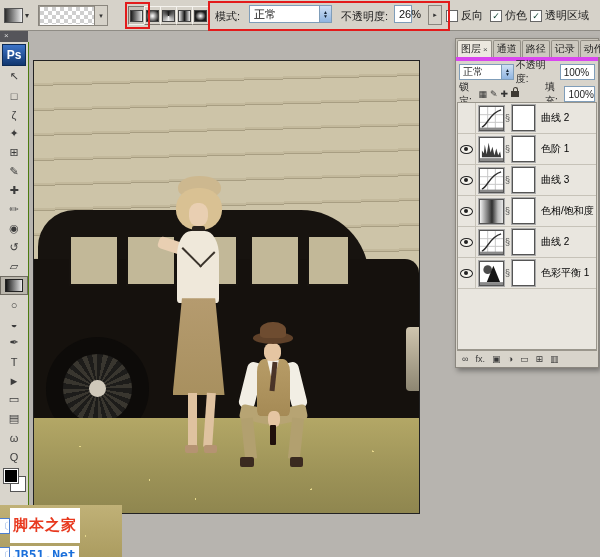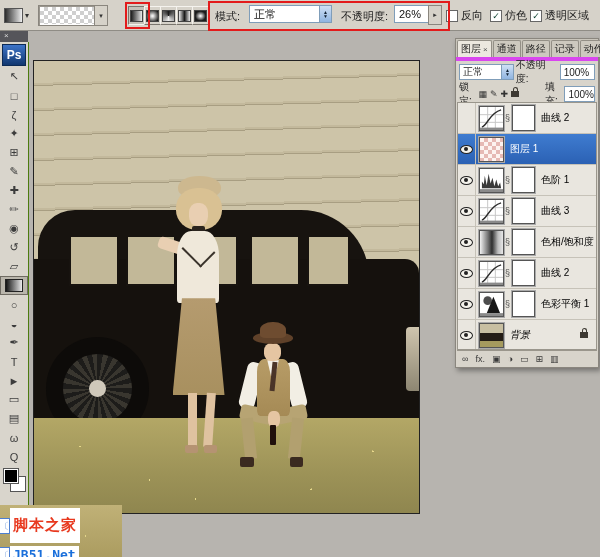--- a/index.html
+++ b/index.html
@@ -219,21 +219,21 @@
 
     <span class="ob-label" style="left:215px">模式:</span>
     <div class="dropbox" style="left:249px;width:83px">
       <span>正常</span>
       <div class="spin">
           <span>▲</span>
           <span>▼</span>
         </div>
     </div>
     <span class="ob-label" style="left:341px">不透明度:</span>
-    <div class="dropbox" style="left:394px;width:46px">
+    <div class="dropbox" style="left:394px;width:18px">
       <span>26%</span>
     </div>
     <div class="sidebtn" style="left:428px">▸</div>
     <div id="ob-checkboxes">
         <div class="cb" style="left: 446px;">
           <span class="box"></span>
           <span>反向</span>
         </div>
         <div class="cb" style="left: 490px;">
           <span class="box">✓</span>
@@ -376,27 +376,20 @@
               <rect width="24" height="24" fill="#fff"></rect>
               <path d="M0 8h24M0 16h24M8 0v24M16 0v24" stroke="#c6c6c6" stroke-width="1"></path>
               <path d="M2 21 C 8 19,10 6,22 3" stroke="#2b2b2b" fill="none" stroke-width="1.6"></path>
               <rect y="21.5" width="24" height="2.5" fill="#8a8a8a"></rect>
             </svg>
           </div>
           <span class="chain">§</span>
           <div class="mask"></div>
           <span class="layer-name">曲线 2</span>
         </div>
-        <div class="layer-row selected">
-          <div class="eye-cell">
-            <span class="eye"></span>
-          </div>
-          <div class="thumb t-pixel-transparent"></div>
-          <span class="layer-name">图层 1</span>
-        </div>
         <div class="layer-row">
           <div class="eye-cell">
             <span class="eye"></span>
           </div>
           <div class="thumb t-levels">
             <svg viewBox="0 0 24 24">
               <rect width="24" height="24" fill="#fff"></rect>
               <path d="M2 20 L2 13 L4 16 L5 7 L7 17 L9 5 L11 15 L13 9 L15 18 L17 11 L19 18 L21 14 L22 20 Z" fill="#3a3a3a"></path>
               <rect y="21" width="24" height="3" fill="#8a8a8a"></rect>
             </svg>
@@ -454,28 +447,20 @@
             <svg viewBox="0 0 24 24">
               <rect width="24" height="24" fill="#fff"></rect>
               <circle cx="8" cy="8" r="4.5" fill="#4c4c4c"></circle>
               <path d="M14 4 L21 21 L7 21 Z" fill="#161616"></path>
               <rect y="21" width="24" height="3" fill="#8a8a8a"></rect>
             </svg>
           </div>
           <span class="chain">§</span>
           <div class="mask"></div>
           <span class="layer-name">色彩平衡 1</span>
-        </div>
-        <div class="layer-row">
-          <div class="eye-cell">
-            <span class="eye"></span>
-          </div>
-          <div class="thumb t-photo"></div>
-          <span class="layer-name italic">背景</span>
-          <span class="locksym"></span>
         </div>
       </div>
     <div class="lp-bottom" id="lp-bottom">
         <span class="bi">∞</span>
         <span class="bi">fx.</span>
         <span class="bi">▣</span>
         <span class="bi">◑</span>
         <span class="bi">▭</span>
         <span class="bi">⊞</span>
         <span class="bi">▥</span>

